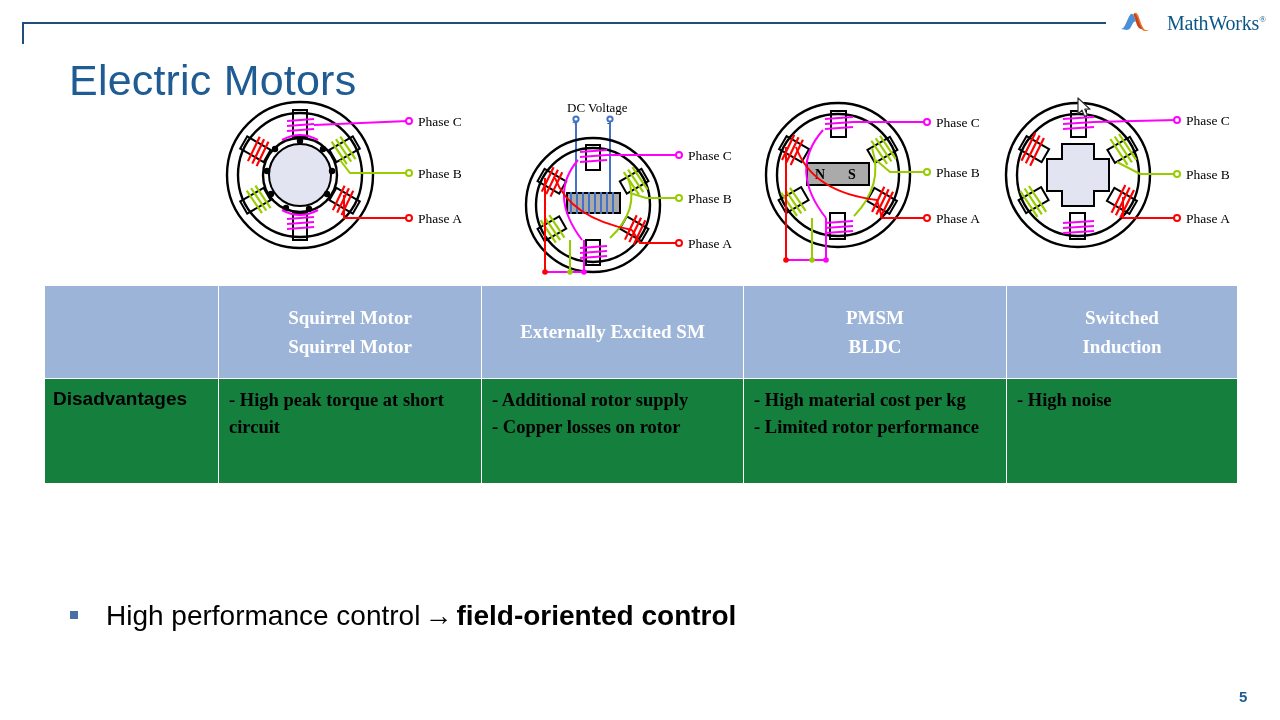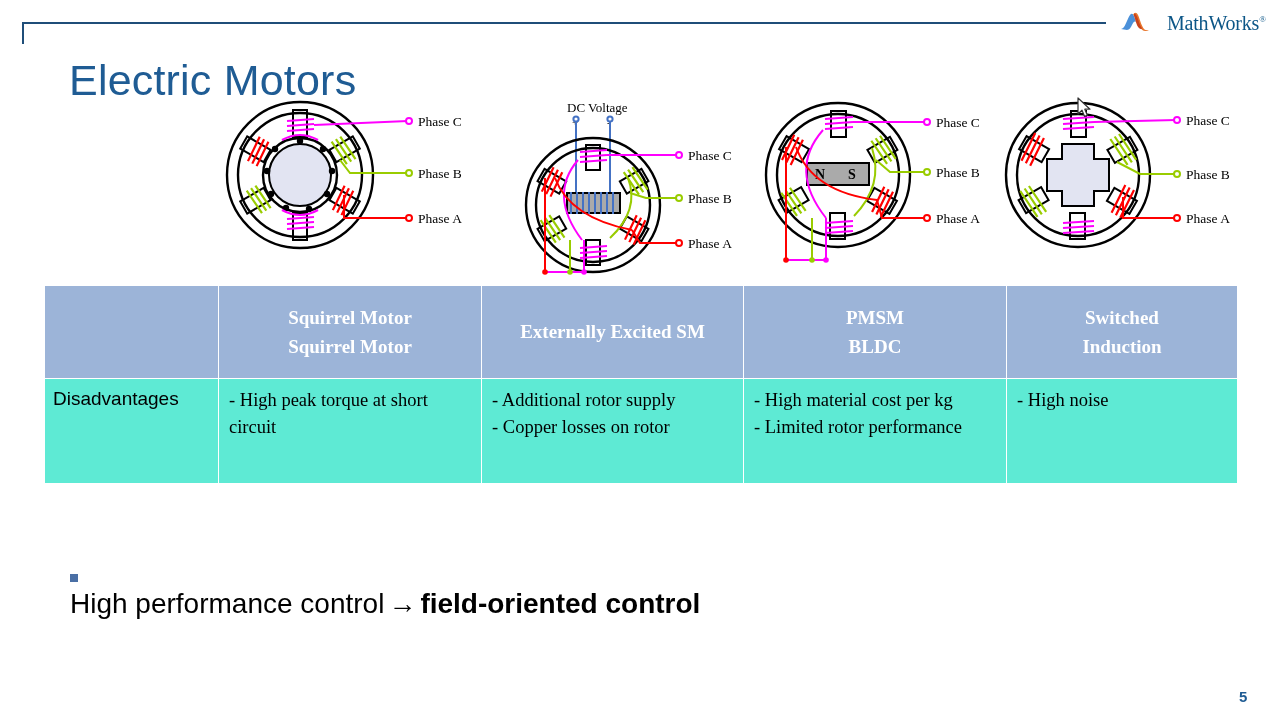--- a/index.html
+++ b/index.html
@@ -119,39 +119,38 @@
 
   .table td {
     vertical-align: top;
     font-family: "Liberation Serif", serif;
     font-size: 18.5px;
     line-height: 1.45;
     color: #000000;
     padding: 8px 10px 10px 10px;
   }
   .table tr.row-adv td { background: #dfe3f0; height: 58px; }
-  .table tr.row-dis td { background: #5eead4; height: 86px; }
+  .table tr.row-dis td { background: #15803d; height: 86px; font-weight: bold; }
 
   .table td.rowhead {
     font-family: "Liberation Sans", sans-serif;
     font-size: 19px;
     line-height: 1.3;
     padding-left: 8px;
     white-space: nowrap;
   }
   .cellline { display: block; }
 
   
   .bullet-row {
     position: absolute;
     left: 70px;
-    top: 580px;
+    top: 600px;
     display: flex;
     align-items: baseline;
-    flex-direction: column;
   }
   .bullet-mark {
     width: 8px;
     height: 8px;
     background: #4a6fa5;
     margin-right: 28px;
     position: relative;
     top: -6px;
     flex: 0 0 auto;
   }

